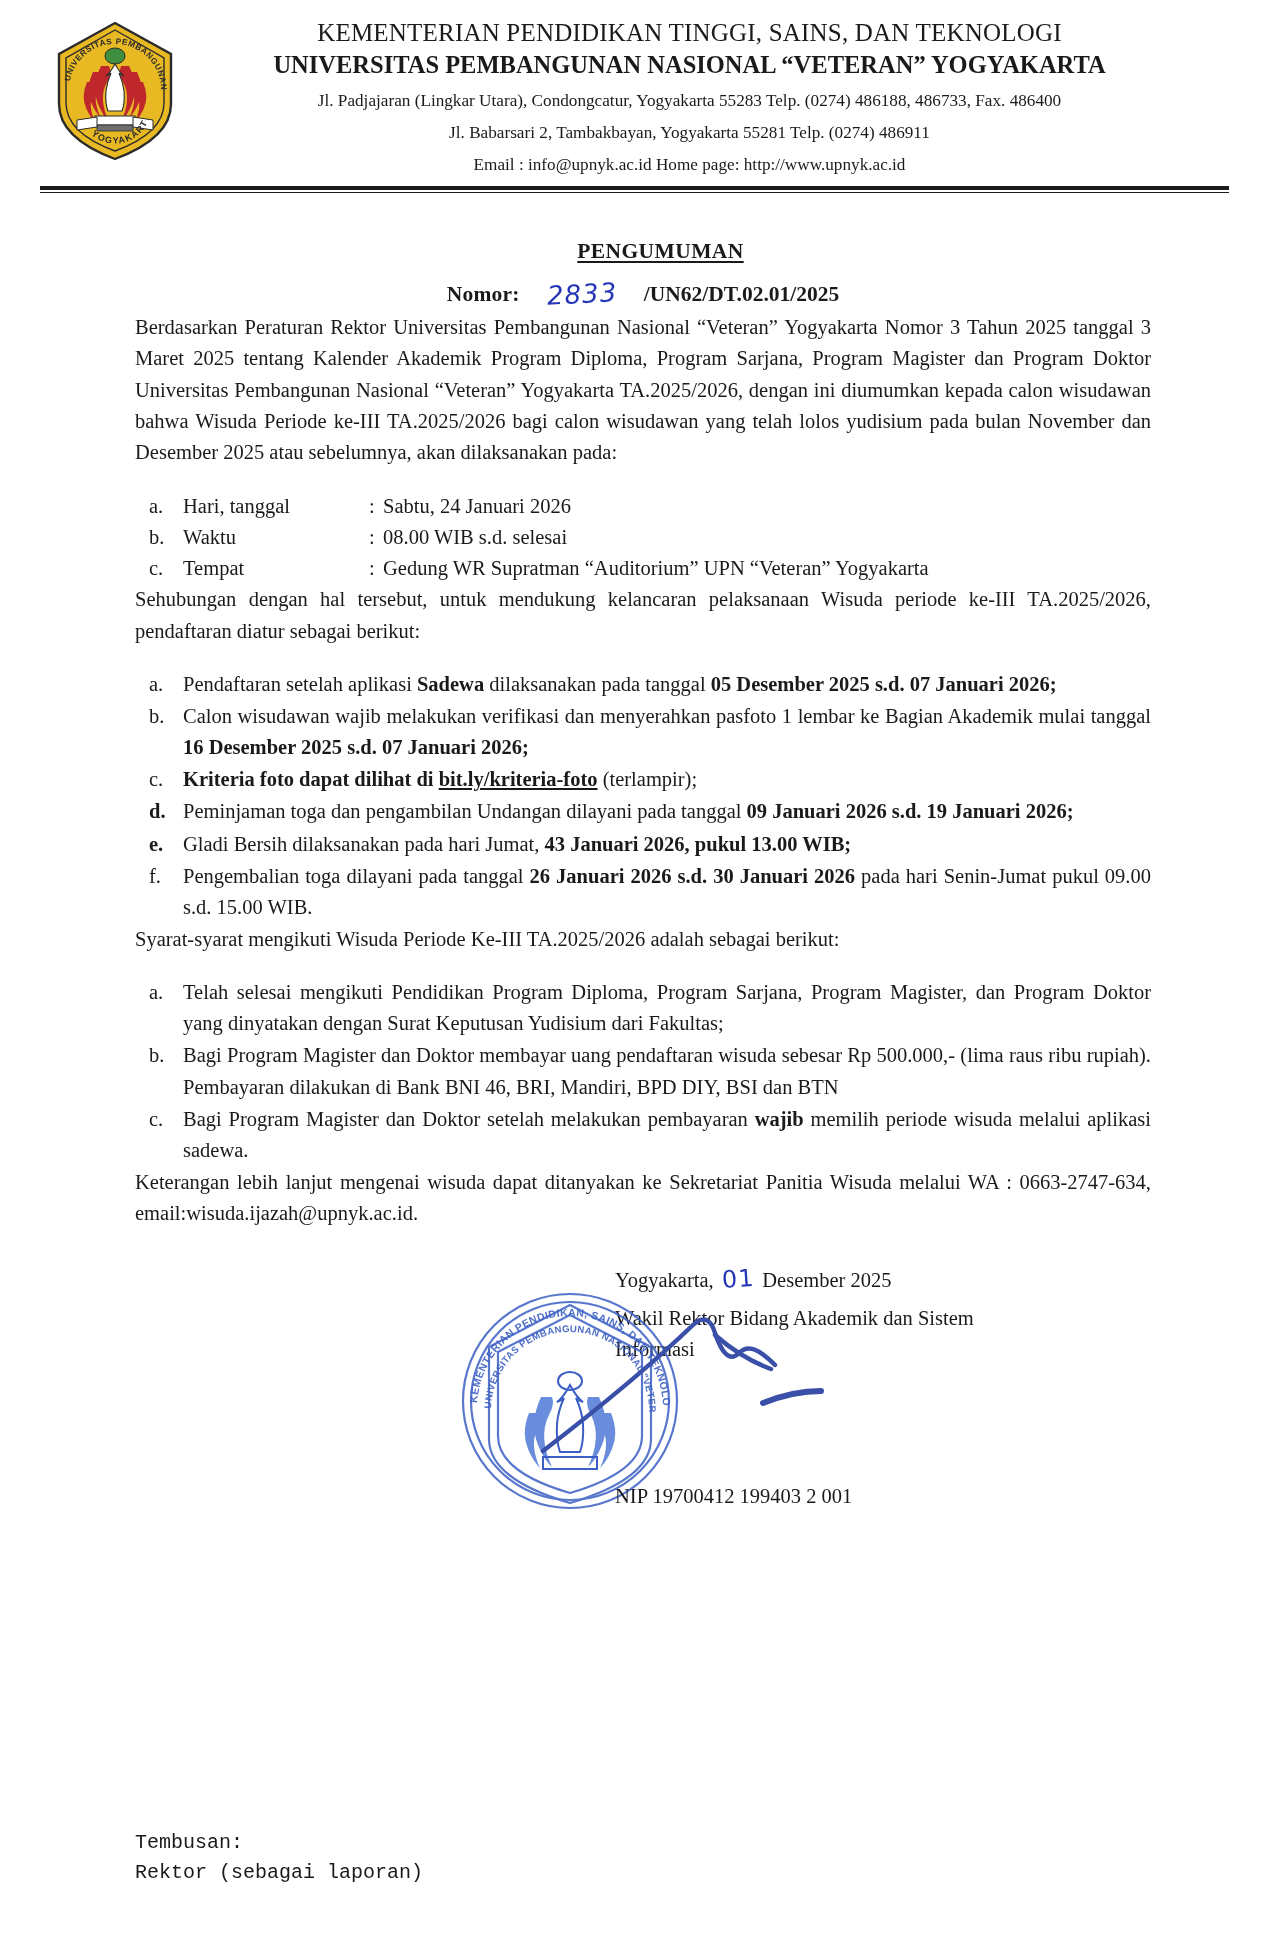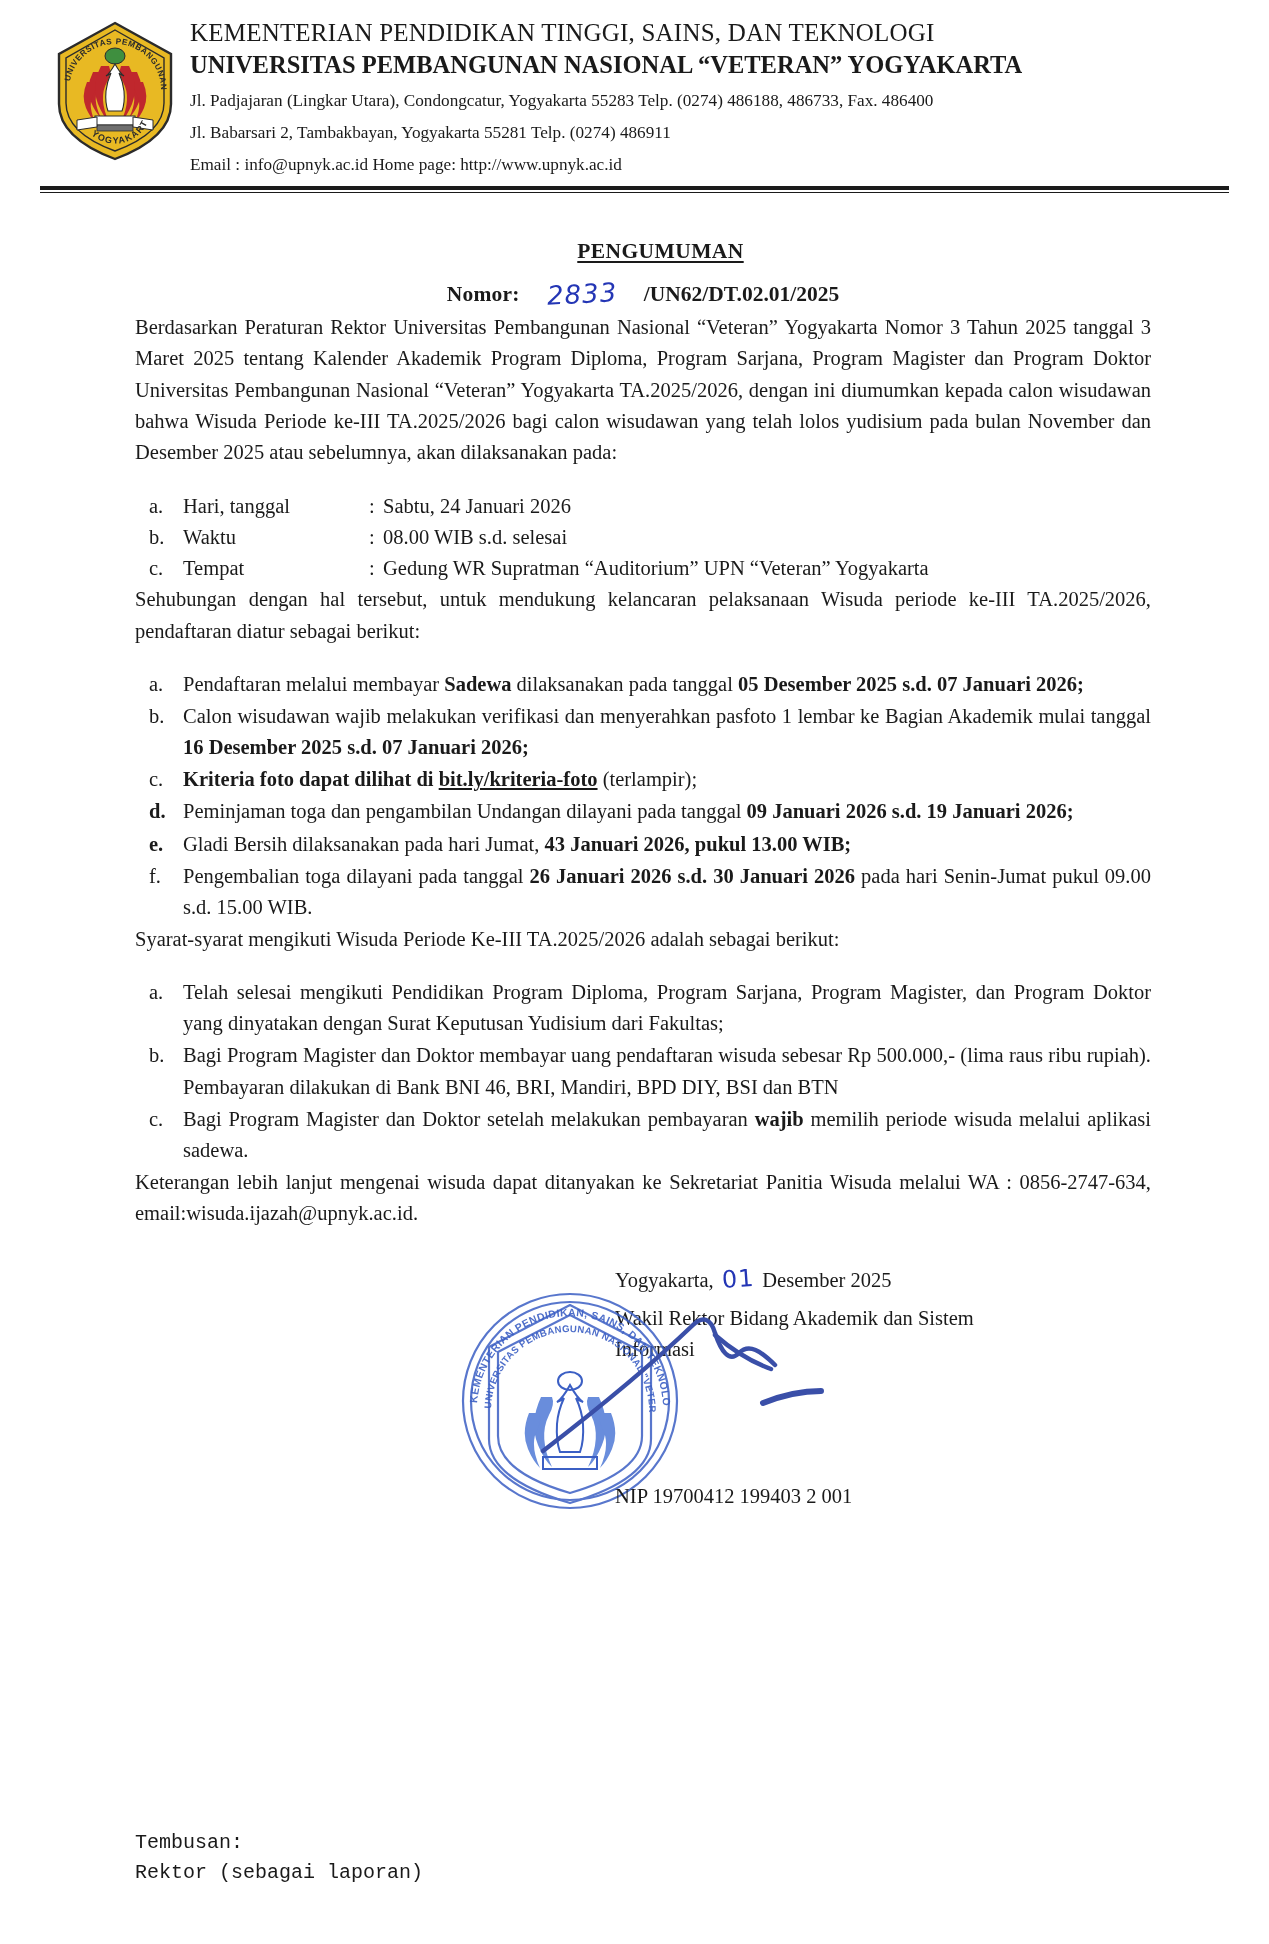--- a/index.html
+++ b/index.html
@@ -27,21 +27,21 @@
     width: 150px;
     flex: 0 0 150px;
     display: flex;
     justify-content: center;
     padding-top: 8px;
   }
   .logo-svg { display: block; }
 
   .head-text {
     flex: 1 1 auto;
-    text-align: left;
+    text-align: center;
     padding-right: 40px;
     padding-top: 6px;
   }
   .head-line1 {
     font-size: 25px;
     letter-spacing: .2px;
     line-height: 1.22;
     white-space: nowrap;
   }
   .head-line2 {
@@ -305,21 +305,21 @@
         <span class="d-sep">:</span>
         <span class="d-val">Gedung WR Supratman “Auditorium” UPN “Veteran” Yogyakarta</span>
       </li>
     </ul>
 
   <p class="para para-sehubungan">Sehubungan dengan hal tersebut, untuk mendukung kelancaran pelaksanaan Wisuda periode ke-III TA.2025/2026, pendaftaran diatur sebagai berikut:</p>
 
   <ul class="alpha-list">
       <li>
         <span class="a-mark">a.</span>
-        <span class="a-text"><span>Pendaftaran melalui membayar </span><b>Sadewa</b><span> dilaksanakan pada tanggal </span><b>05 Desember 2025 s.d. 07 Januari 2026;</b></span>
+        <span class="a-text"><span>Pendaftaran setelah aplikasi </span><b>Sadewa</b><span> dilaksanakan pada tanggal </span><b>05 Desember 2025 s.d. 07 Januari 2026;</b></span>
       </li>
       <li>
         <span class="a-mark">b.</span>
         <span class="a-text"><span>Calon wisudawan wajib melakukan verifikasi dan menyerahkan pasfoto 1 lembar ke Bagian Akademik mulai tanggal </span><b>16 Desember 2025 s.d. 07 Januari 2026;</b></span>
       </li>
       <li>
         <span class="a-mark">c.</span>
         <span class="a-text"><b>Kriteria foto dapat dilihat di </b><b class="u">bit.ly/kriteria-foto</b><span> (terlampir);</span></span>
       </li>
       <li>
@@ -346,21 +346,21 @@
       <li>
         <span class="a-mark">b.</span>
         <span class="a-text"><span>Bagi Program Magister dan Doktor membayar uang pendaftaran wisuda sebesar Rp 500.000,- (lima raus ribu rupiah). Pembayaran dilakukan di Bank BNI 46, BRI, Mandiri, BPD DIY, BSI dan BTN</span></span>
       </li>
       <li>
         <span class="a-mark">c.</span>
         <span class="a-text"><span>Bagi Program Magister dan Doktor setelah melakukan pembayaran </span><b>wajib</b><span> memilih periode wisuda melalui aplikasi sadewa.</span></span>
       </li>
     </ul>
 
-  <p class="para para-keterangan">Keterangan lebih lanjut mengenai wisuda dapat ditanyakan ke Sekretariat Panitia Wisuda melalui WA : 0856-2747-634, email:wisuda.ijazah@upnyk.ac.id.</p>
+  <p class="para para-keterangan">Keterangan lebih lanjut mengenai wisuda dapat ditanyakan ke Sekretariat Panitia Wisuda melalui WA : 0663-2747-634, email:wisuda.ijazah@upnyk.ac.id.</p>
 
   <div class="signature-area">
     <div class="sig-city">
       <span>Yogyakarta,</span>
       <span class="sig-day-hand">01</span>
       <span>Desember 2025</span>
     </div>
     <div class="sig-position">Wakil Rektor Bidang Akademik dan Sistem Informasi</div>
 
     <svg class="stamp" viewBox="0 0 230 230">

